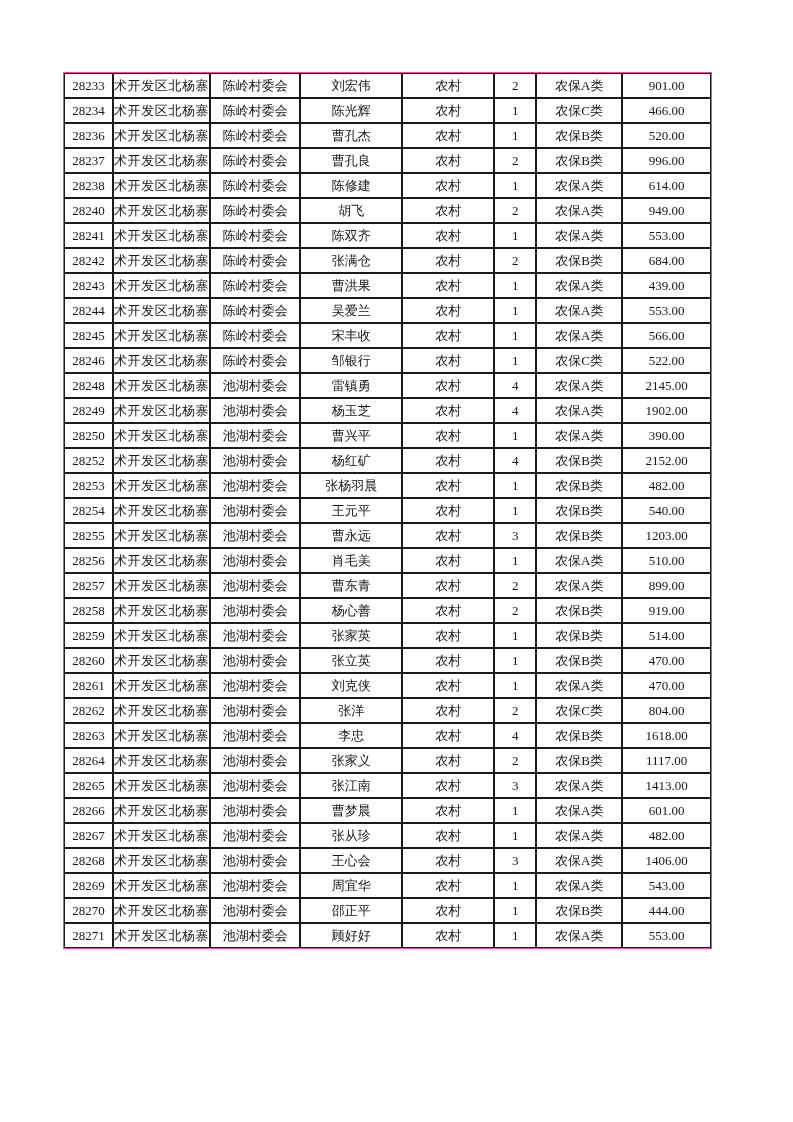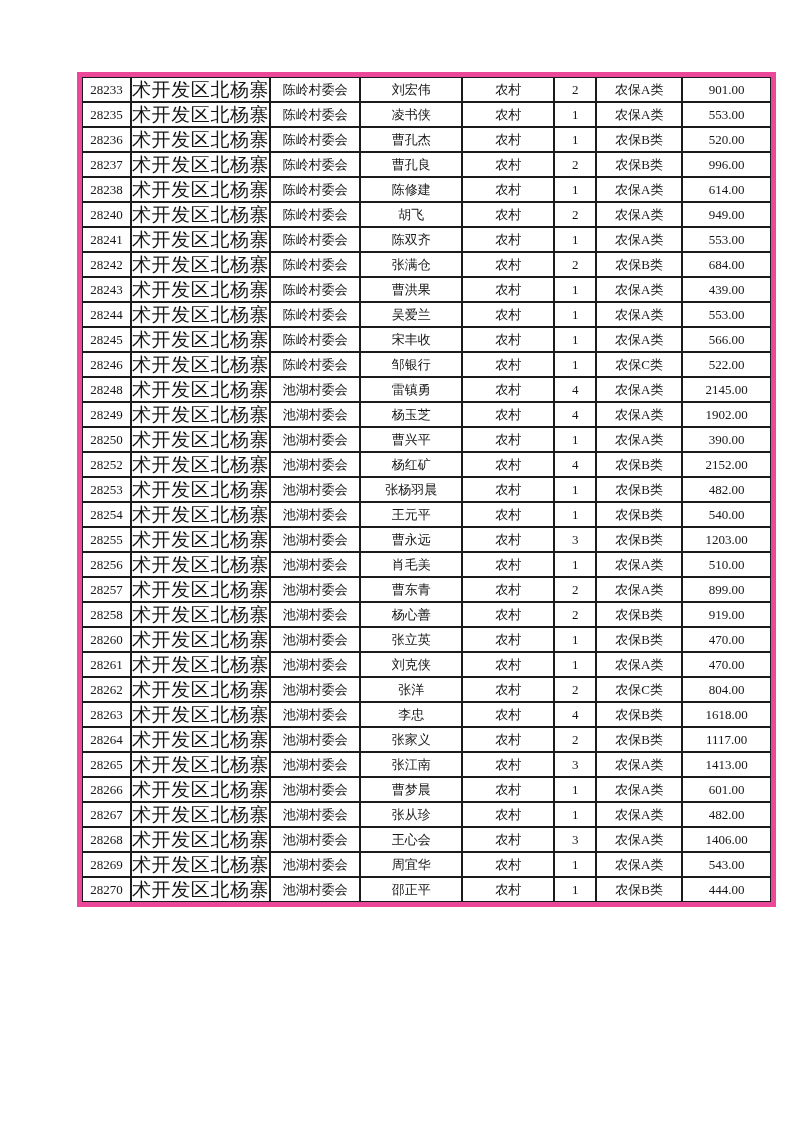--- a/index.html
+++ b/index.html
@@ -8,22 +8,21 @@
     background:#ffffff;
     position:relative;
     font-family:"Liberation Serif","DejaVu Serif",serif;
     color:#151515;
   }
   .sheet{position:absolute;left:63px;top:72px;}
   table{
     border-collapse:separate;
     border-spacing:0;
     table-layout:fixed;
-    border:5px solid #ec4899;
-    margin-left:14px;
+    border:1px solid #ec4899;
   }
   td{
     border:1px solid #1b1b1b;
     box-sizing:border-box;
     height:25px;
     padding:0;
     text-align:center;
     vertical-align:middle;
     font-size:13px;
     line-height:23px;
@@ -33,21 +32,21 @@
   col.c-id{width:49px;}
   col.c-district{width:94px;}
   col.c-village{width:90px;}
   col.c-name{width:102px;}
   col.c-type{width:92px;}
   col.c-count{width:42px;}
   col.c-category{width:86px;}
   col.c-amount{width:89px;}
   td.col-district{
     text-align:left;
-    font-size:19px;
+    font-size:13px;
     letter-spacing:0.6px;
   }
 </style>
 </head>
 <body>
 
 <div class="sheet">
   <table>
     <colgroup>
       <col class="c-id">
@@ -64,28 +63,28 @@
           <td class="col-id">28233</td>
           <td class="col-district">术开发区北杨寨</td>
           <td class="col-village">陈岭村委会</td>
           <td class="col-name">刘宏伟</td>
           <td class="col-type">农村</td>
           <td class="col-count">2</td>
           <td class="col-category">农保A类</td>
           <td class="col-amount">901.00</td>
         </tr>
         <tr>
-          <td class="col-id">28235</td>
-          <td class="col-district">术开发区北杨寨</td>
-          <td class="col-village">陈岭村委会</td>
-          <td class="col-name">凌书侠</td>
-          <td class="col-type">农村</td>
-          <td class="col-count">1</td>
-          <td class="col-category">农保A类</td>
-          <td class="col-amount">553.00</td>
+          <td class="col-id">28234</td>
+          <td class="col-district">术开发区北杨寨</td>
+          <td class="col-village">陈岭村委会</td>
+          <td class="col-name">陈光辉</td>
+          <td class="col-type">农村</td>
+          <td class="col-count">1</td>
+          <td class="col-category">农保C类</td>
+          <td class="col-amount">466.00</td>
         </tr>
         <tr>
           <td class="col-id">28236</td>
           <td class="col-district">术开发区北杨寨</td>
           <td class="col-village">陈岭村委会</td>
           <td class="col-name">曹孔杰</td>
           <td class="col-type">农村</td>
           <td class="col-count">1</td>
           <td class="col-category">农保B类</td>
           <td class="col-amount">520.00</td>
@@ -274,20 +273,30 @@
           <td class="col-id">28258</td>
           <td class="col-district">术开发区北杨寨</td>
           <td class="col-village">池湖村委会</td>
           <td class="col-name">杨心善</td>
           <td class="col-type">农村</td>
           <td class="col-count">2</td>
           <td class="col-category">农保B类</td>
           <td class="col-amount">919.00</td>
         </tr>
         <tr>
+          <td class="col-id">28259</td>
+          <td class="col-district">术开发区北杨寨</td>
+          <td class="col-village">池湖村委会</td>
+          <td class="col-name">张家英</td>
+          <td class="col-type">农村</td>
+          <td class="col-count">1</td>
+          <td class="col-category">农保B类</td>
+          <td class="col-amount">514.00</td>
+        </tr>
+        <tr>
           <td class="col-id">28260</td>
           <td class="col-district">术开发区北杨寨</td>
           <td class="col-village">池湖村委会</td>
           <td class="col-name">张立英</td>
           <td class="col-type">农村</td>
           <td class="col-count">1</td>
           <td class="col-category">农保B类</td>
           <td class="col-amount">470.00</td>
         </tr>
         <tr>
@@ -382,16 +391,26 @@
         </tr>
         <tr>
           <td class="col-id">28270</td>
           <td class="col-district">术开发区北杨寨</td>
           <td class="col-village">池湖村委会</td>
           <td class="col-name">邵正平</td>
           <td class="col-type">农村</td>
           <td class="col-count">1</td>
           <td class="col-category">农保B类</td>
           <td class="col-amount">444.00</td>
+        </tr>
+        <tr>
+          <td class="col-id">28271</td>
+          <td class="col-district">术开发区北杨寨</td>
+          <td class="col-village">池湖村委会</td>
+          <td class="col-name">顾好好</td>
+          <td class="col-type">农村</td>
+          <td class="col-count">1</td>
+          <td class="col-category">农保A类</td>
+          <td class="col-amount">553.00</td>
         </tr>
       </tbody>
   </table>
 </div>
 
 </body></html>

